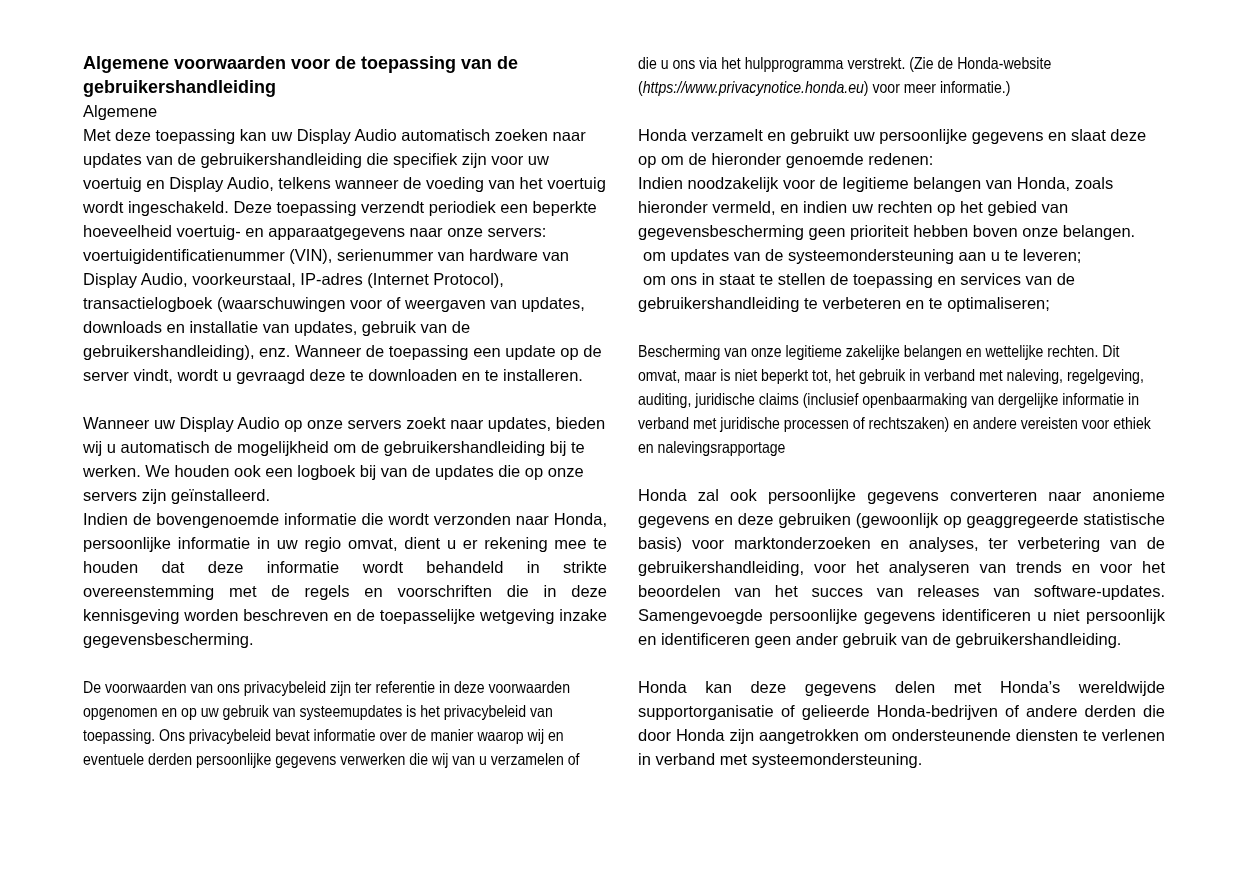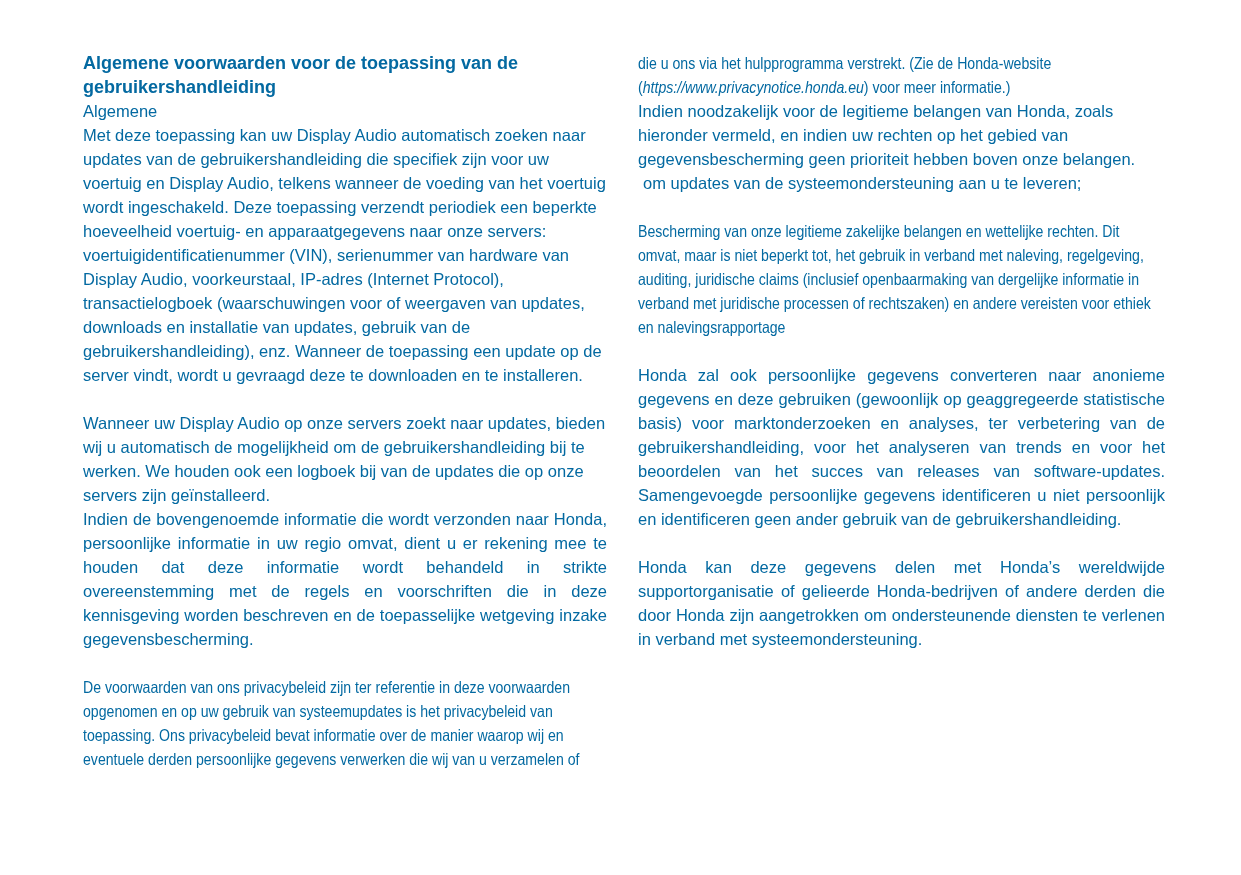--- a/index.html
+++ b/index.html
@@ -2,21 +2,21 @@
 <html><head>
 <meta charset="utf-8">
 <style>
   * { box-sizing: border-box; }
   html, body { margin: 0; padding: 0; background: #ffffff; }
   .page {
     position: relative;
     width: 1241px;
     height: 875px;
     background: #ffffff;
-    color: #0369a1;
+    color: #000000;
     font-family: "Liberation Sans", sans-serif;
     font-size: 16.5px;
     line-height: 24px;
     overflow: hidden;
   }
   .col { position: absolute; top: 51px; }
   .col-left  { left: 83px;  width: 524px; }
   .col-right { left: 638px; width: 527px; }
   p { margin: 0; }
   .mt { margin-top: 24px; }
@@ -39,20 +39,22 @@
     <p class="heading">Algemene voorwaarden voor de toepassing van de gebruikershandleiding</p>
     <p>Algemene</p>
     <p>Met deze toepassing kan uw Display Audio automatisch zoeken naar updates van de gebruikershandleiding die specifiek zijn voor uw voertuig en Display Audio, telkens wanneer de voeding van het voertuig wordt ingeschakeld. Deze toepassing verzendt periodiek een beperkte hoeveelheid voertuig- en apparaatgegevens naar onze servers: voertuigidentificatienummer (VIN), serienummer van hardware van Display Audio, voorkeurstaal, IP-adres (Internet Protocol), transactielogboek (waarschuwingen voor of weergaven van updates, downloads en installatie van updates, gebruik van de gebruikershandleiding), enz. Wanneer de toepassing een update op de server vindt, wordt u gevraagd deze te downloaden en te installeren.</p>
     <p class="mt">Wanneer uw Display Audio op onze servers zoekt naar updates, bieden wij u automatisch de mogelijkheid om de gebruikershandleiding bij te werken. We houden ook een logboek bij van de updates die op onze servers zijn geïnstalleerd.</p>
     <p class="just">Indien de bovengenoemde informatie die wordt verzonden naar Honda, persoonlijke informatie in uw regio omvat, dient u er rekening mee te houden dat deze informatie wordt behandeld in strikte overeenstemming met de regels en voorschriften die in deze kennisgeving worden beschreven en de toepasselijke wetgeving inzake gegevensbescherming.</p>
     <p class="mt condensed">De voorwaarden van ons privacybeleid zijn ter referentie in deze voorwaarden opgenomen en op uw gebruik van systeemupdates is het privacybeleid van toepassing. Ons privacybeleid bevat informatie over de manier waarop wij en eventuele derden persoonlijke gegevens verwerken die wij van u verzamelen of</p>
   </div>
 
   <div class="col col-right">
     <p class="condensed"><span>die u ons via het hulpprogramma verstrekt. (Zie de Honda-website (</span><span class="italic">https://www.privacynotice.honda.eu</span><span>) voor meer informatie.)</span></p>
+    <p class="mt">Honda verzamelt en gebruikt uw persoonlijke gegevens en slaat deze op om de hieronder genoemde redenen:</p>
     <p>Indien noodzakelijk voor de legitieme belangen van Honda, zoals hieronder vermeld, en indien uw rechten op het gebied van gegevensbescherming geen prioriteit hebben boven onze belangen.</p>
     <p class="indent">om updates van de systeemondersteuning aan u te leveren;</p>
+    <p class="indent">om ons in staat te stellen de toepassing en services van de gebruikershandleiding te verbeteren en te optimaliseren;</p>
     <p class="mt condensed">Bescherming van onze legitieme zakelijke belangen en wettelijke rechten. Dit omvat, maar is niet beperkt tot, het gebruik in verband met naleving, regelgeving, auditing, juridische claims (inclusief openbaarmaking van dergelijke informatie in verband met juridische processen of rechtszaken) en andere vereisten voor ethiek en nalevingsrapportage</p>
     <p class="mt just">Honda zal ook persoonlijke gegevens converteren naar anonieme gegevens en deze gebruiken (gewoonlijk op geaggregeerde statistische basis) voor marktonderzoeken en analyses, ter verbetering van de gebruikershandleiding, voor het analyseren van trends en voor het beoordelen van het succes van releases van software-updates. Samengevoegde persoonlijke gegevens identificeren u niet persoonlijk en identificeren geen ander gebruik van de gebruikershandleiding.</p>
     <p class="mt just">Honda kan deze gegevens delen met Honda’s wereldwijde supportorganisatie of gelieerde Honda-bedrijven of andere derden die door Honda zijn aangetrokken om ondersteunende diensten te verlenen in verband met systeemondersteuning.</p>
   </div>
 
 </div>
 
 </body></html>

